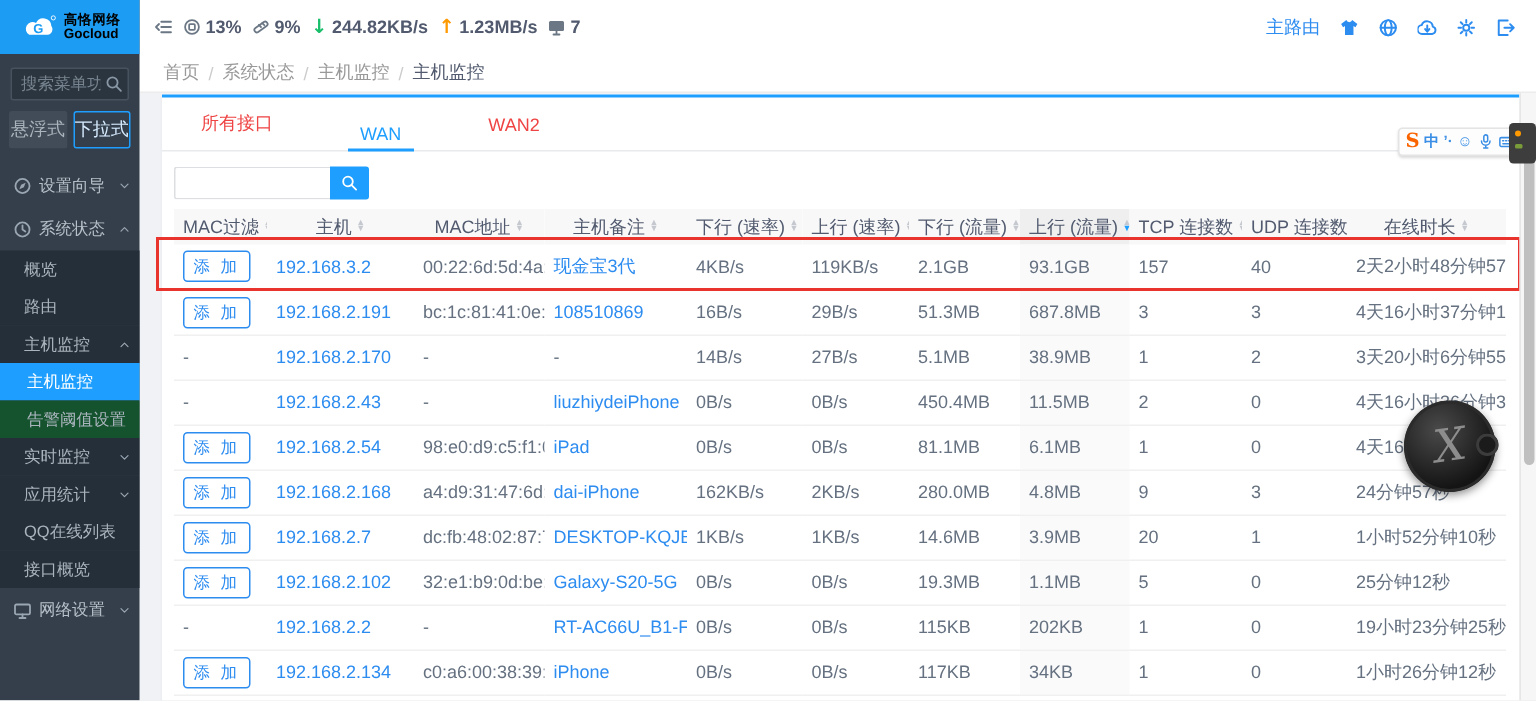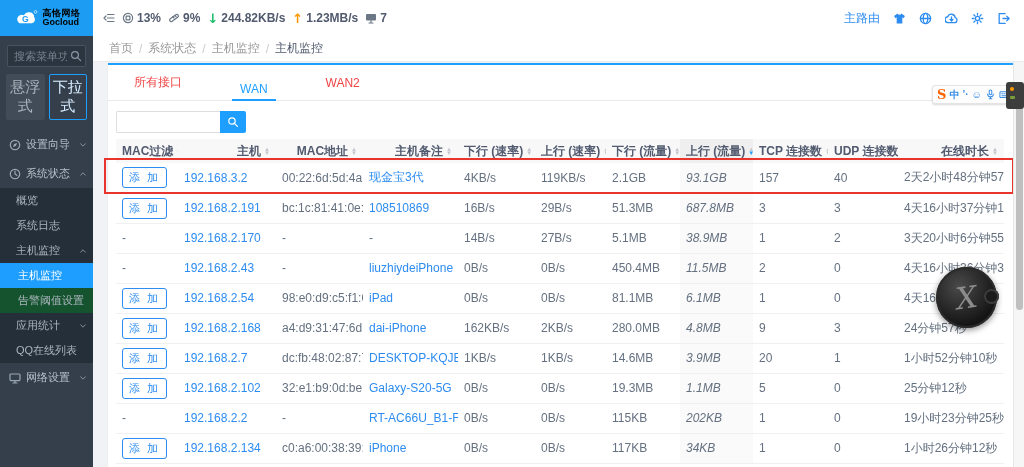--- a/index.html
+++ b/index.html
@@ -16,21 +16,21 @@
   .logo { height:36px; background:#1c9cf2; display:flex; align-items:center; justify-content:center; gap:4px; }
   .logo svg { display:block; }
   .logo-txt { color:#000000; font-weight:bold; line-height:1.05; }
   .logo-cn { font-size:9px; letter-spacing:.5px; }
   .logo-en { font-size:9px; }
   .side-search { margin:9px 7px 7px; position:relative; }
   .side-search input { width:100%; height:22px; background:#2b3540; border:1px solid #46525e; border-radius:2px; color:#c6cdd4; font-size:11px; padding:0 18px 0 6px; outline:none; }
   .side-search input::placeholder { color:#77848f; }
   .side-search .icn { position:absolute; right:4px; top:5px; color:#8a97a5; }
   .mode-btns { display:flex; gap:4px; margin:0 6px 10px; }
-  .mode-btn { flex:1; font-size:15px; padding:3px 0; text-align:center; border-radius:2px; border:1px solid transparent; background:#414c58; color:#aab4bd; cursor:pointer; }
+  .mode-btn { flex:1; font-size:12px; padding:3px 0; text-align:center; border-radius:2px; border:1px solid transparent; background:#414c58; color:#aab4bd; cursor:pointer; }
   .mode-btn.active { background:transparent; border-color:#1e9fff; color:#d7ecff; }
   .menu { }
   .m-item { display:flex; align-items:center; gap:5px; color:#b6c0ca; cursor:pointer; position:relative; }
   .m-top { padding:7px 6px 7px 9px; font-size:11px; }
   .m-sub { padding:5px 6px 5px 16px; font-size:11px; background:#252f39; color:#aab4bd; }
   .m-sub2 { padding:5px 6px 5px 18px; font-size:11px; background:#14532d; color:#aab4bd; }
   .m-item .lbl { flex:1; white-space:nowrap; overflow:hidden; }
   .m-item .chev { color:#8a97a5; }
   .m-item .chev svg { width:8px; height:8px; }
   .m-item.active { background:#1e9fff; color:#fff; }
@@ -57,26 +57,26 @@
   .card { position:absolute; left:108px; top:63px; width:905px; height:420px; background:#fff; border-top:2px solid #1e9fff; box-shadow:0 1px 2px rgba(0,0,0,.05); }
   .tabs { display:flex; align-items:stretch; height:36px; border-bottom:1px solid #e8eaec; padding-left:18px; }
   .tab { display:flex; align-items:center; padding:0 8px; margin-right:42px; color:#ef4444; cursor:pointer; position:relative; font-size:12px; }
   .tab.active { color:#1e9fff;margin-top:12px; }
   .tab.active:after { content:""; position:absolute; left:0; right:0; bottom:-1px; height:2px; background:#1e9fff; }
   .search-row { display:flex; align-items:center; padding:10px 8px 6px; }
   .search-row input { width:104px; height:22px; border:1px solid #dcdee2; border-right:none; border-radius:2px 0 0 2px; outline:none; padding:0 6px; font-size:12px; color:#515a6e; }
   .search-btn { width:26px; height:22px; background:#1e9fff; border:none; border-radius:0 2px 2px 0; color:#fff; cursor:pointer; display:flex; align-items:center; justify-content:center; }
 
   table { border-collapse:collapse; table-layout:fixed; width:888px; margin-left:8px; font-size:12px; }
-  th { background:#f8f8f9; color:#515a6e; font-weight:bold; text-align:right; height:24px; padding:0 6px; white-space:nowrap; overflow:hidden; cursor:pointer; }
+  th { background:#f8f8f9; color:#515a6e; font-weight:normal; text-align:center; height:24px; padding:0 6px; white-space:nowrap; overflow:hidden; cursor:pointer; }
   th .carets { display:inline-flex; flex-direction:column; vertical-align:middle; margin-left:3px; line-height:4px; font-size:6px; color:#c5c8ce; }
   th.sorted { background:#efeff0; }
   th.sorted .carets .down { color:#1e9fff; }
   td { height:30px; padding:0 6px; border-bottom:1px solid #f0f0f0; color:#657180; white-space:nowrap; overflow:hidden; }
-  td.shade { background:#fafafa;font-style:italic; }
+  td.shade { background:#fafafa; }
   .link { color:#2d8cf0; cursor:pointer; }
   .add-btn { border:1px solid #2d8cf0; color:#2d8cf0; background:#fff; border-radius:3px; font-size:11px; padding:2px 6px; letter-spacing:2px; cursor:pointer; }
 
   
   .red-rect { position:absolute; left:104px; top:158px; width:910px; height:36px; border:2px solid #e8342c; z-index:5; pointer-events:none; }
   .float-ball { position:absolute; left:936px; top:267px; width:61px; height:61px; border-radius:50%; background:radial-gradient(circle at 38% 32%, #4a4a4a, #141414 70%); box-shadow:0 2px 6px rgba(0,0,0,.45), inset 0 0 0 2px #2b2b2b; z-index:8; display:flex; align-items:center; justify-content:center; cursor:pointer; }
   .float-ball .x { font-family:"DejaVu Serif",serif; font-style:italic; font-size:30px; color:#8d8d8d; transform:rotate(-8deg); }
   .float-knob { position:absolute; left:984px; top:289px; width:15px; height:15px; border-radius:50%; background:#1b1b1b; box-shadow:inset 0 0 0 2px #3c3c3c; z-index:9; cursor:pointer; }
   .ime-bar { position:absolute; left:932px; top:85px; height:19px; background:#fdfdfd; border:1px solid #e4e4e4; border-radius:3px; display:flex; align-items:center; gap:3px; padding:0 4px; z-index:7; box-shadow:0 1px 2px rgba(0,0,0,.15); }
   .ime-ic { font-size:10px; color:#3a8ee6; font-weight:bold; cursor:pointer; line-height:1; }
@@ -146,46 +146,57 @@
           <span class="icn chev">
             <svg viewBox="0 0 12 12">
               <path d="M2.5 7.7 6 4.2 9.5 7.7"></path>
             </svg>
           </span>
         </div>
         <div class="m-item m-sub">
           <span class="lbl">概览</span>
         </div>
         <div class="m-item m-sub">
-          <span class="lbl">系统日志</span>
+          <span class="lbl">路由</span>
         </div>
         <div class="m-item m-sub">
           <span class="lbl">主机监控</span>
           <span class="icn chev">
             <svg viewBox="0 0 12 12">
               <path d="M2.5 7.7 6 4.2 9.5 7.7"></path>
             </svg>
           </span>
         </div>
         <div class="m-item m-sub2 active">
           <span class="lbl">主机监控</span>
         </div>
         <div class="m-item m-sub2">
           <span class="lbl">告警阈值设置</span>
         </div>
         <div class="m-item m-sub">
+          <span class="lbl">实时监控</span>
+          <span class="icn chev">
+            <svg viewBox="0 0 12 12">
+              <path d="M2.5 4.2 6 7.7 9.5 4.2"></path>
+            </svg>
+          </span>
+        </div>
+        <div class="m-item m-sub">
           <span class="lbl">应用统计</span>
           <span class="icn chev">
             <svg viewBox="0 0 12 12">
               <path d="M2.5 4.2 6 7.7 9.5 4.2"></path>
             </svg>
           </span>
         </div>
         <div class="m-item m-sub">
           <span class="lbl">QQ在线列表</span>
+        </div>
+        <div class="m-item m-sub">
+          <span class="lbl">接口概览</span>
         </div>
         <div class="m-item m-top">
           <span class="icn ">
             <svg viewBox="0 0 12 12">
               <rect x="1" y="2" width="10" height="6.6" rx="1"></rect>
               <path d="M4 11h4M6 8.6V11"></path>
             </svg>
           </span>
           <span class="lbl">网络设置</span>
           <span class="icn chev">

